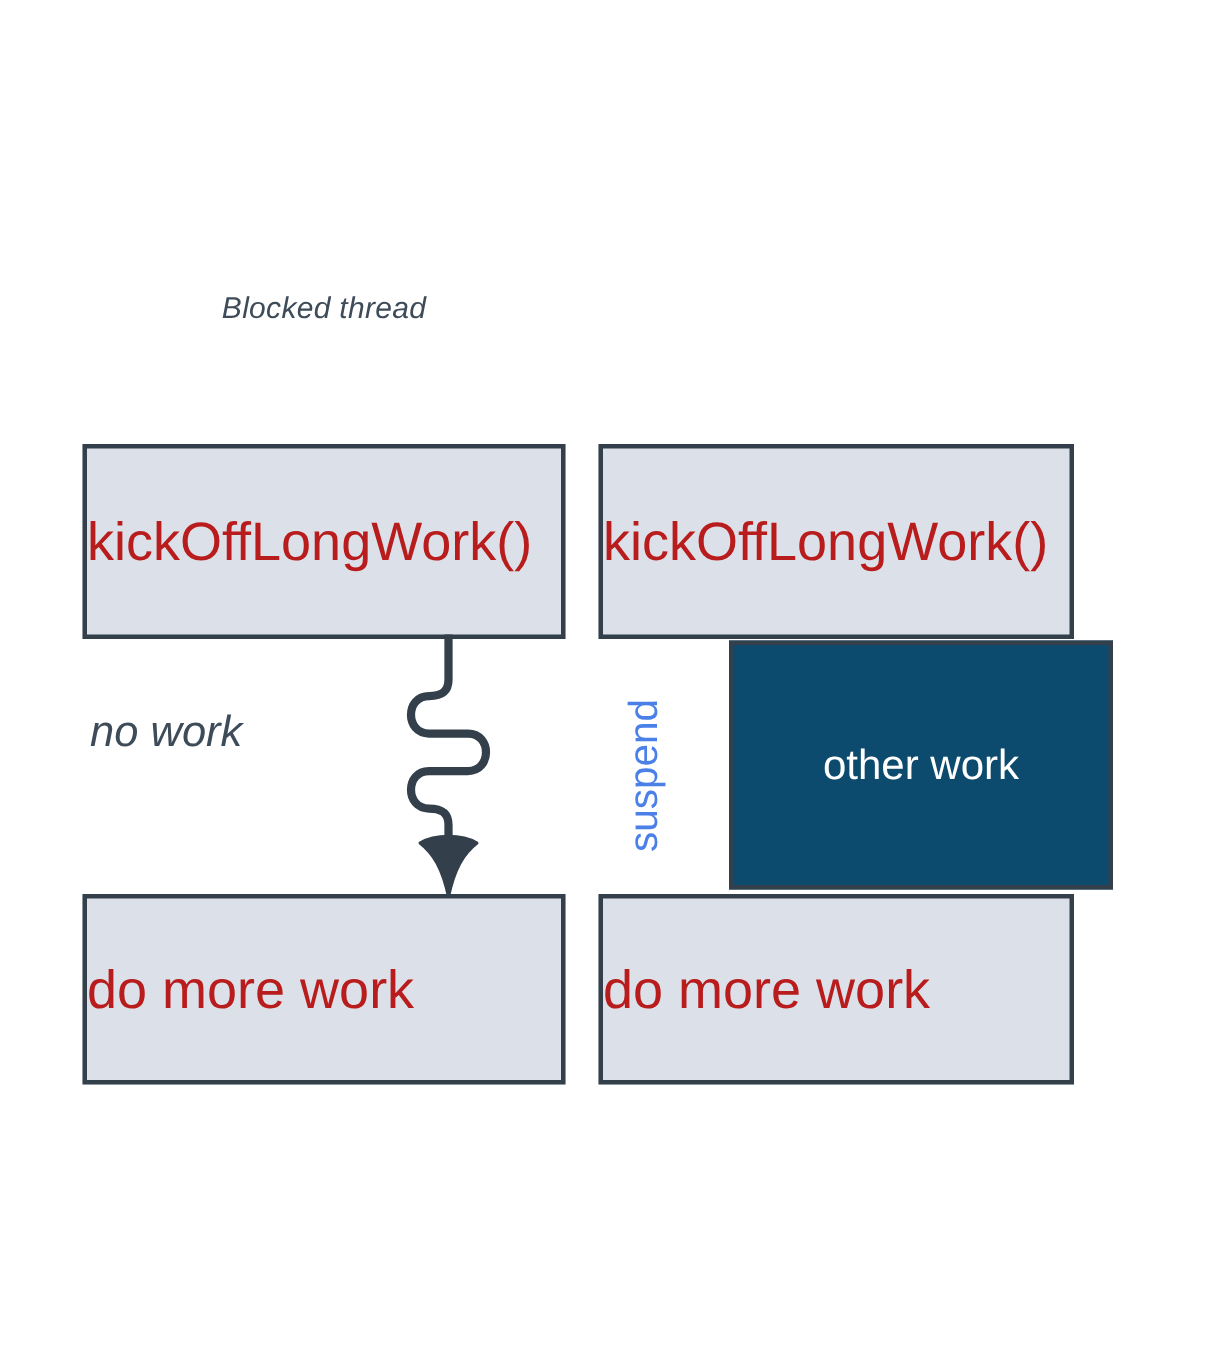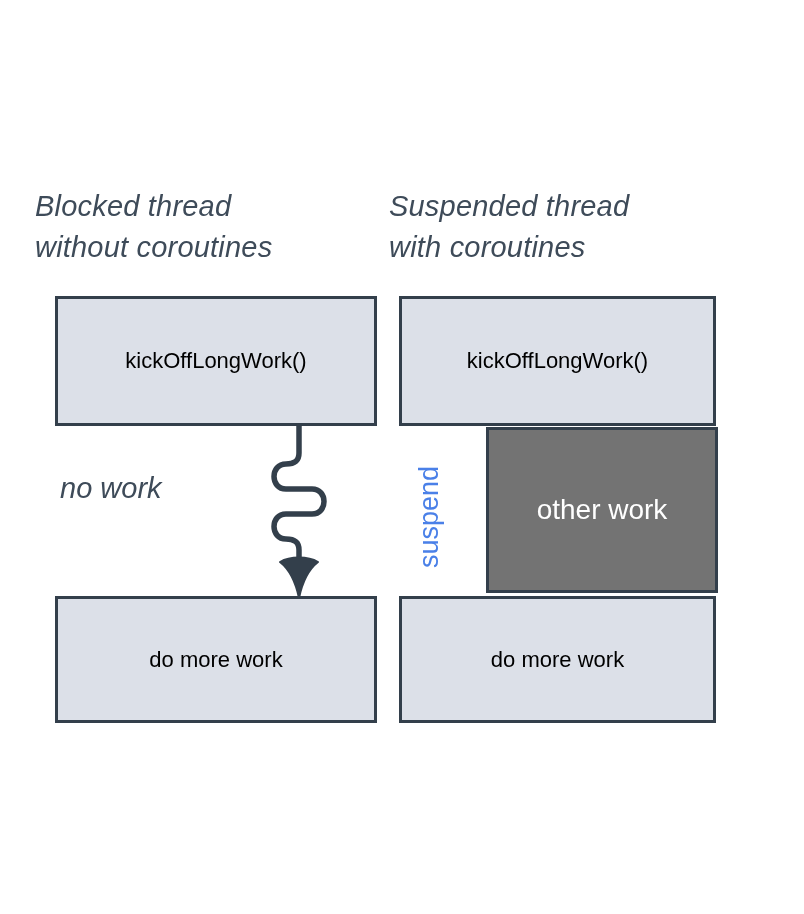--- a/index.html
+++ b/index.html
@@ -10,40 +10,39 @@
   }
   #canvas {
     position: relative;
     width: 804px;
     height: 914px;
     background: #ffffff;
     overflow: hidden;
   }
   .col-title {
     position: absolute;
-    text-align: left;
+    text-align: center;
     font-style: italic;
-    font-size: 29px;
+    font-size: 20px;
     line-height: 41px;
     color: #3e4b59;
     letter-spacing: 0.2px;
   }
   .title-left  { left: 35px;  top: 186px; width: 362px; }
   .title-right { left: 389px; top: 186px; width: 337px; }
 
   .gray-box {
     position: absolute;
     box-sizing: border-box;
     background: #dce0e8;
     border: 3px solid #333f4b;
     display: flex;
     align-items: center;
-    justify-content: center;
-    font-size: 22px;
-    color: #000000;
+    font-size: 36px;
+    color: #b91c1c;
   }
   .box-left-top     { left: 55px;  top: 296px; width: 322px; height: 130px; }
   .box-left-bottom  { left: 55px;  top: 596px; width: 322px; height: 127px; }
   .box-right-top    { left: 399px; top: 296px; width: 317px; height: 130px; }
   .box-right-bottom { left: 399px; top: 596px; width: 317px; height: 127px; }
 
   .annotation {
     position: absolute;
     left: 60px;
     top: 468px;
@@ -72,43 +71,42 @@
     text-align: center;
     font-size: 27px;
     line-height: 40px;
     color: #4a80e8;
   }
 
   .blue-box {
     position: absolute;
     left: 486px;
     top: 427px;
-    width: 232px;
+    width: 256px;
     height: 166px;
     box-sizing: border-box;
-    background: #737373;
+    background: #0c4a6e;
     border: 3px solid #333f4b;
     display: flex;
     flex-direction: column;
     align-items: center;
     justify-content: center;
     text-align: center;
     font-size: 28px;
     line-height: 38px;
     color: #ffffff;
   }
 </style>
 </head>
 <body>
 
 <div id="canvas">
 
   <div class="col-title title-left">
     <div>Blocked thread</div>
-    <div>without coroutines</div>
   </div>
 
   <div class="gray-box box-left-top">
     <span>kickOffLongWork()</span>
   </div>
 
   <div class="annotation">
     <div>no work</div>
   </div>
 
@@ -125,24 +123,20 @@
     <path d="M 280 562
              C 290 556 308 556 318 562
              C 309 569 303 579 299 598
              C 295 579 289 569 280 562 Z" fill="#333f4b" stroke="#333f4b" stroke-width="2" stroke-linejoin="round"></path>
   </svg>
 
   <div class="gray-box box-left-bottom">
     <span>do more work</span>
   </div>
 
-  <div class="col-title title-right">
-    <div>Suspended thread</div>
-    <div>with coroutines</div>
-  </div>
 
   <div class="gray-box box-right-top">
     <span>kickOffLongWork()</span>
   </div>
 
   <div class="suspend-label">suspend</div>
 
   <div class="blue-box">
     <div>other work</div>
   </div>

